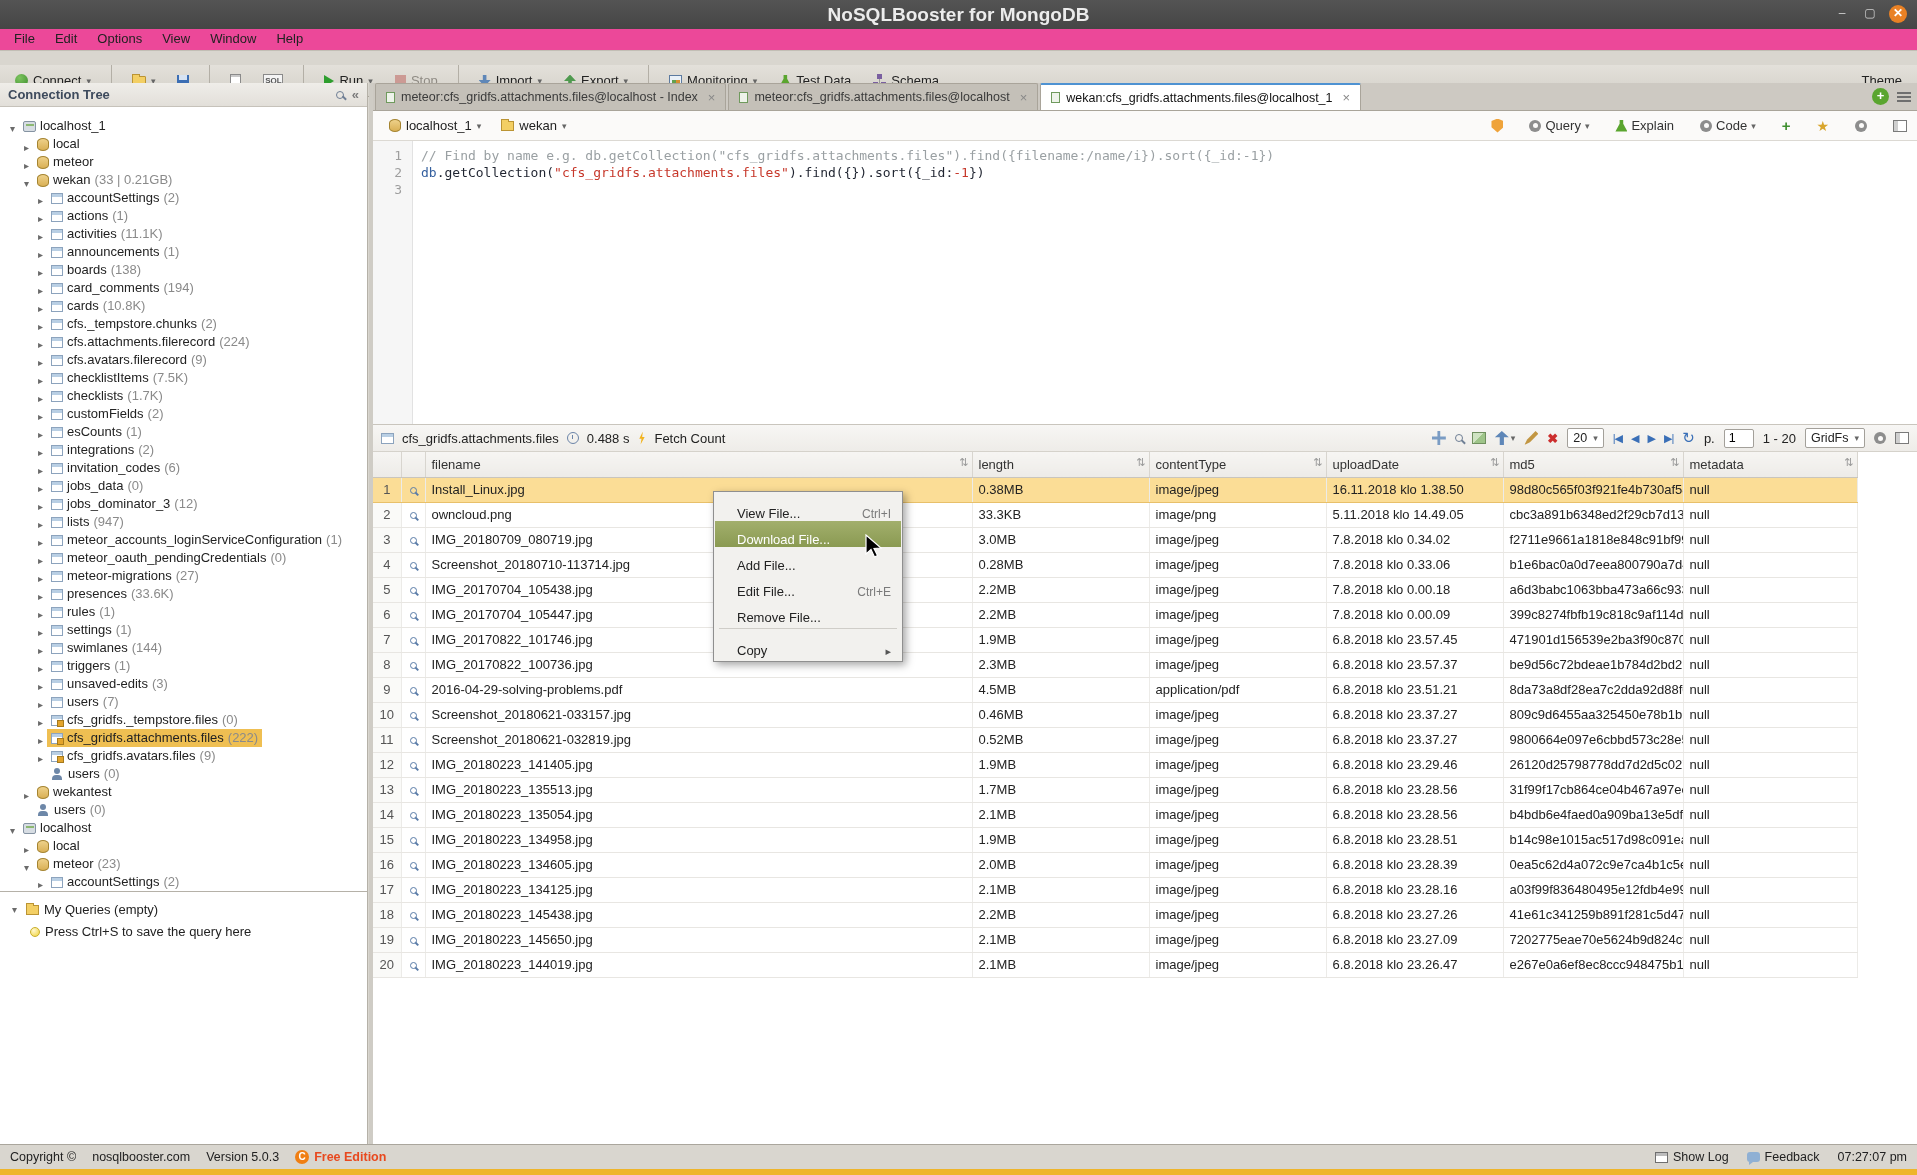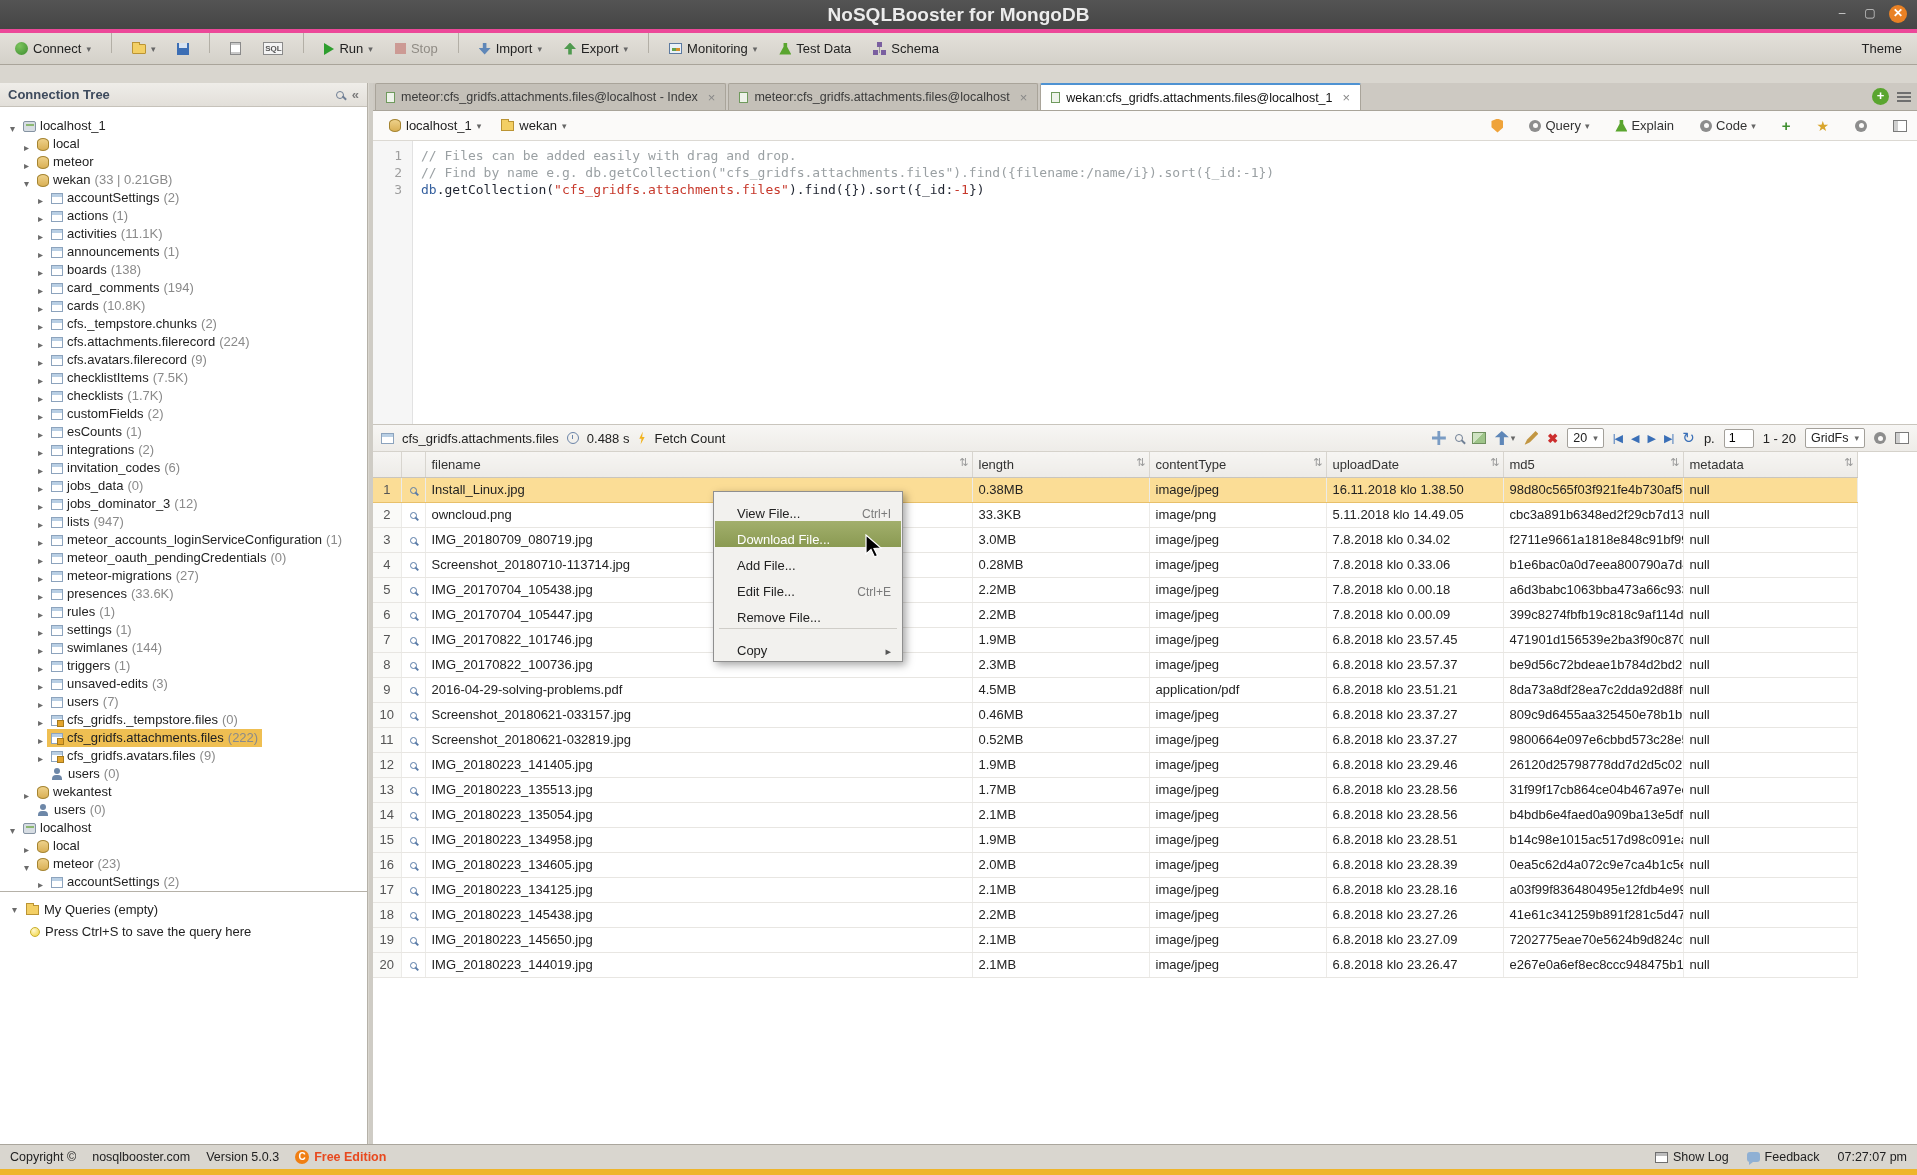--- a/index.html
+++ b/index.html
@@ -15,21 +15,21 @@
   .winbtns { position:absolute; right:10px; top:5px; display:flex; gap:10px; align-items:center; }
   .wb { width:18px; height:18px; line-height:17px; text-align:center; color:#cfcfcf; font-size:12px; cursor:default; }
   .wb.close { background:#e98125; border-radius:50%; color:#fff; font-weight:bold; }
 
   
   .menubar { position:absolute; left:0; top:29px; width:1917px; height:22px;
     background:#ec4899; border-bottom:1px solid #c2beb5; display:flex; align-items:flex-start; padding:0 4px; }
   .menu-item { padding:2px 10px; }
 
   
-  .toolbar { position:absolute; left:0; top:33px; width:1917px; height:32px;
+  .toolbar { position:absolute; left:0; top:65px; width:1917px; height:32px;
     background:linear-gradient(#e3e0da,#d4d1c9); border-bottom:1px solid #a9a49a;
     display:flex; padding:0 8px; gap:8px; }
   .tbtn { display:flex; align-items:center; gap:5px; padding:3px 7px; border-radius:3px; white-space:nowrap; }
   .tbtn.dis { color:#8f8b84; }
   .tsep { width:1px; height:20px; background:#b3afa6; margin:0 5px; }
   .caret { font-size:9px; color:#666; }
   .spacer { flex:1; }
 
   .ib { display:inline-block; vertical-align:middle; }
   .i-connect { width:13px; height:13px; border-radius:50%; background:radial-gradient(circle at 35% 30%,#7cc45e,#3c8c2e); }
@@ -572,21 +572,20 @@
     </div>
   </div>
 
   <div class="editor">
     <div class="gutter" id="gutter">
         <div class="gl">1</div>
         <div class="gl">2</div>
         <div class="gl">3</div>
       </div>
     <div class="code" id="code-lines">
-        <div class="cl"><span class="tk-cm">// Files can be added easily with drag and drop.</span></div>
         <div class="cl"><span class="tk-cm">// Find by name e.g. db.getCollection("cfs_gridfs.attachments.files").find({filename:/name/i}).sort({_id:-1})</span></div>
         <div class="cl"><span class="tk-var">db</span><span class="tk-pl">.getCollection(</span><span class="tk-str">"cfs_gridfs.attachments.files"</span><span class="tk-pl">).find({}).sort({_id:</span><span class="tk-num">-1</span><span class="tk-pl">})</span></div>
       </div>
   </div>
 
   <div class="results-toolbar">
     <span class="grid-ic"></span>
     <span>cfs_gridfs.attachments.files</span>
     <span class="clock"></span>
     <span>0.488 s</span>

